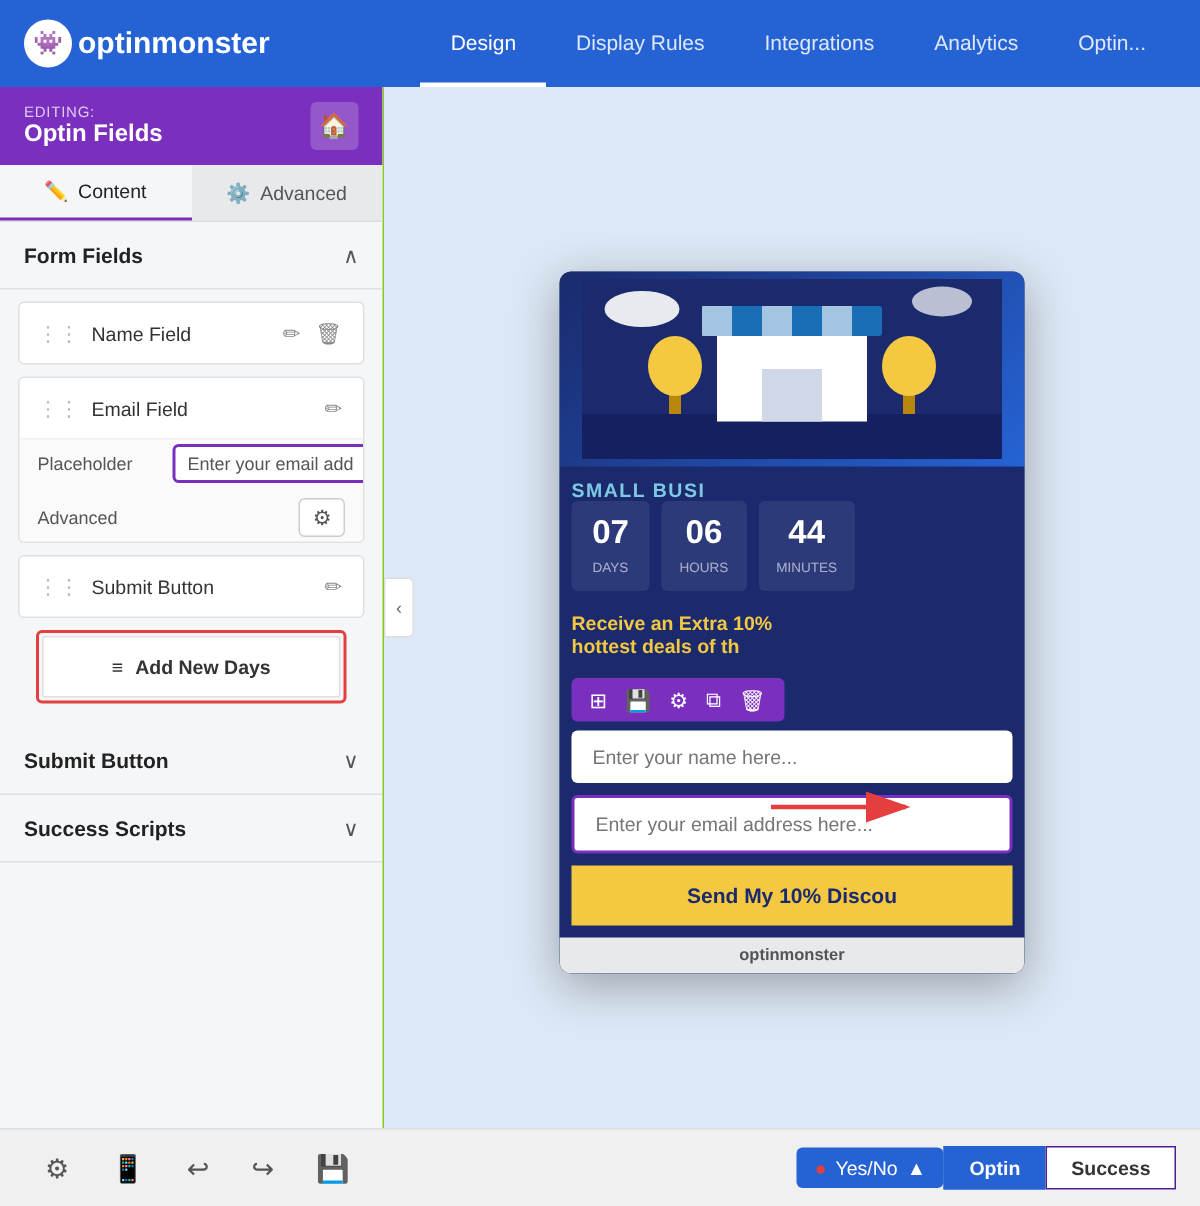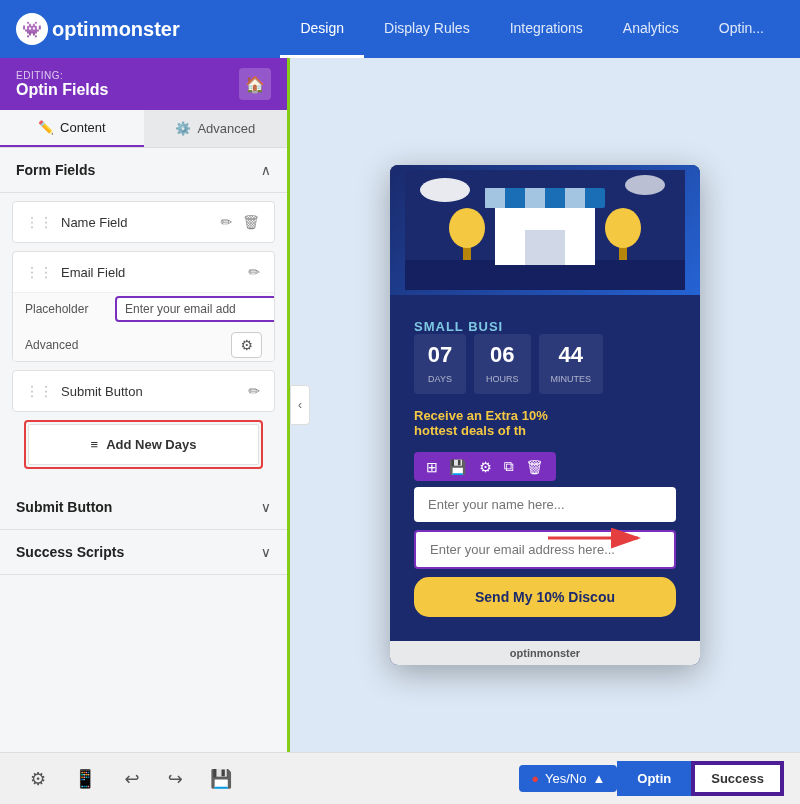--- a/index.html
+++ b/index.html
@@ -55,26 +55,26 @@
 
     
     .main {
       display: flex;
       flex: 1;
       overflow: hidden;
     }
 
     
     .sidebar {
-      width: 290px;
+      width: 256px;
       background: #f5f6f7;
       flex-shrink: 0;
       display: flex;
       flex-direction: column;
-      border-right: 3px solid #84cc16;
+      border-right: 1px solid #84cc16;
       overflow: hidden;
     }
 
     .editing-header {
       background: #7b2fbe;
       padding: 10px 16px;
       display: flex;
       align-items: center;
       justify-content: space-between;
     }
@@ -351,21 +351,21 @@
       padding: 6px 12px;
       font-size: 13px;
       cursor: pointer;
       display: flex;
       align-items: center;
       gap: 6px;
       font-weight: 500;
     }
     .toolbar-mode-btn {
       background: white;
-      border: 4px solid #4c1d95;
+      border: 1px solid #4c1d95;
       padding: 6px 16px;
       font-size: 13px;
       font-weight: 600;
       cursor: pointer;
       color: #333;
     }
     .toolbar-mode-btn.active {
       background: #2563d4;
       color: white;
       border-color: #2563d4;
@@ -415,21 +415,21 @@
       height: 130px;
       background: linear-gradient(135deg, #1a2a6c 0%, #2563d4 100%);
       display: flex;
       align-items: center;
       justify-content: center;
       position: relative;
       overflow: hidden;
     }
 
     .campaign-body {
-      padding: 24px;
+      padding: 8px;
       background: #1a2a6c;
     }
     .campaign-subtitle {
       color: #7ec8e3;
       font-size: 13px;
       font-weight: 700;
       letter-spacing: 1px;
       text-transform: uppercase;
     }
     .campaign-title {
@@ -502,21 +502,21 @@
       color: #aaa;
       margin-bottom: 8px;
     }
     .campaign-input.email-highlighted {
       border: 2px solid #7b2fbe;
     }
     .campaign-submit-btn {
       width: 100%;
       background: #f5c842;
       border: none;
-      border-radius: 15px;
+      border-radius: 0;
       padding: 12px;
       font-size: 14px;
       font-weight: 800;
       color: #1a2a6c;
       cursor: pointer;
     }
 
     .campaign-brand {
       background: #e8e9ea;
       padding: 6px 14px;

